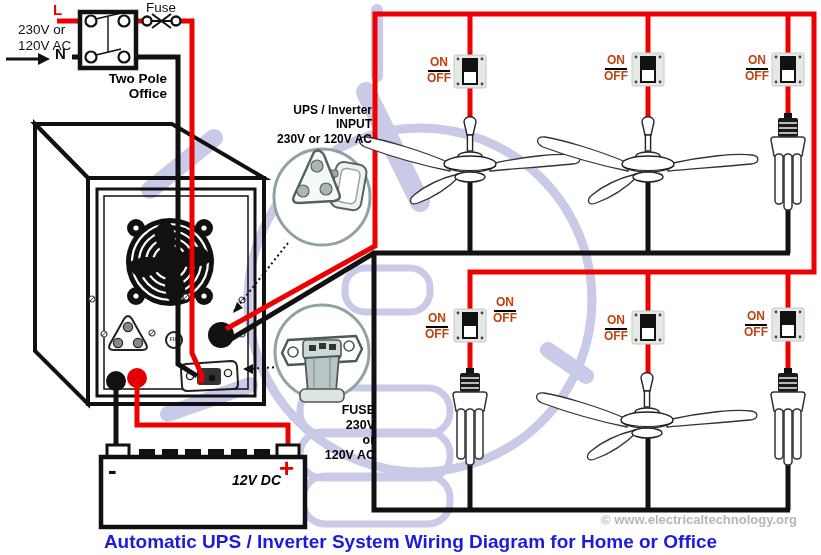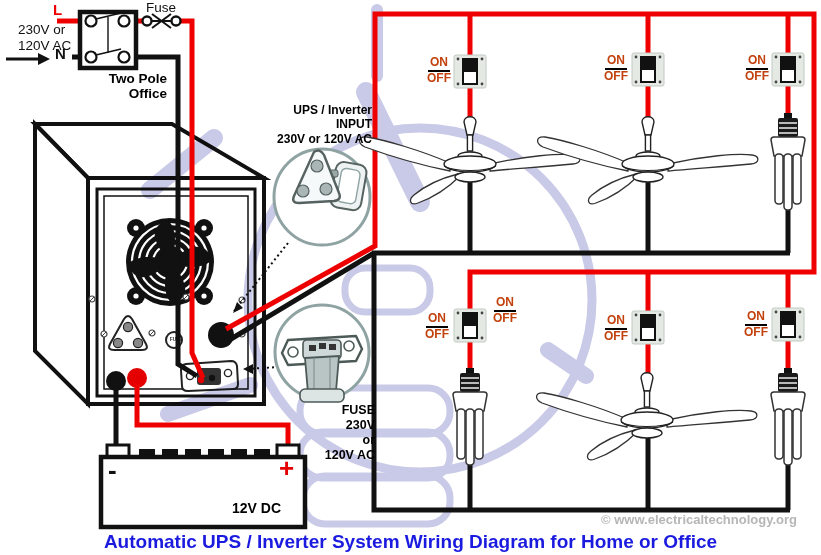--- a/index.html
+++ b/index.html
@@ -265,21 +265,21 @@
 <div class="lbl" style="left:55px;top:45px;font-size:15px;">N</div>
 <div class="lbl" style="left:146px;top:0px;font-weight:normal;font-size:13.5px;">Fuse</div>
 <div class="cap" style="left:87px;top:71px;width:80px;font-size:13.5px;"><span>Two Pole</span><br><span>Office</span></div>
 
 <div class="cap" style="left:248px;top:103px;width:124px;font-size:12px;line-height:1.2;"><span>UPS / Inverter</span><br><span>INPUT</span><br><span>230V or 120V AC</span></div>
 <div class="cap" style="left:295px;top:403px;width:80px;font-size:12.5px;line-height:1.2;"><span>FUSE</span><br><span>230V</span><br><span>or</span><br><span>120V AC</span></div>
 <div class="cap" style="left:166px;top:337px;width:16px;font-size:4.5px;color:#111;">FUSE</div>
 
 <div class="lbl" style="left:108px;top:456px;font-size:26px;">-</div>
 <div class="lbl" style="left:279px;top:454px;font-size:26px;color:#e40000;">+</div>
-<div class="cap" style="left:103px;top:500px;width:178px;font-size:14px;">12V DC</div>
+<div class="cap" style="left:103px;top:472px;width:178px;font-size:14px;font-style:italic;">12V DC</div>
 
 <div class="onoff" style="left:422px;top:56px;"><span class="on">ON</span><br><span>OFF</span></div>
 <div class="onoff" style="left:599px;top:54px;"><span class="on">ON</span><br><span>OFF</span></div>
 <div class="onoff" style="left:740px;top:54px;"><span class="on">ON</span><br><span>OFF</span></div>
 <div class="onoff" style="left:420px;top:312px;"><span class="on">ON</span><br><span>OFF</span></div>
 <div class="onoff" style="left:488px;top:296px;"><span class="on">ON</span><br><span>OFF</span></div>
 <div class="onoff" style="left:599px;top:314px;"><span class="on">ON</span><br><span>OFF</span></div>
 <div class="onoff" style="left:739px;top:310px;"><span class="on">ON</span><br><span>OFF</span></div>
 
 <div id="title">Automatic UPS / Inverter System Wiring Diagram for Home or Office</div>

